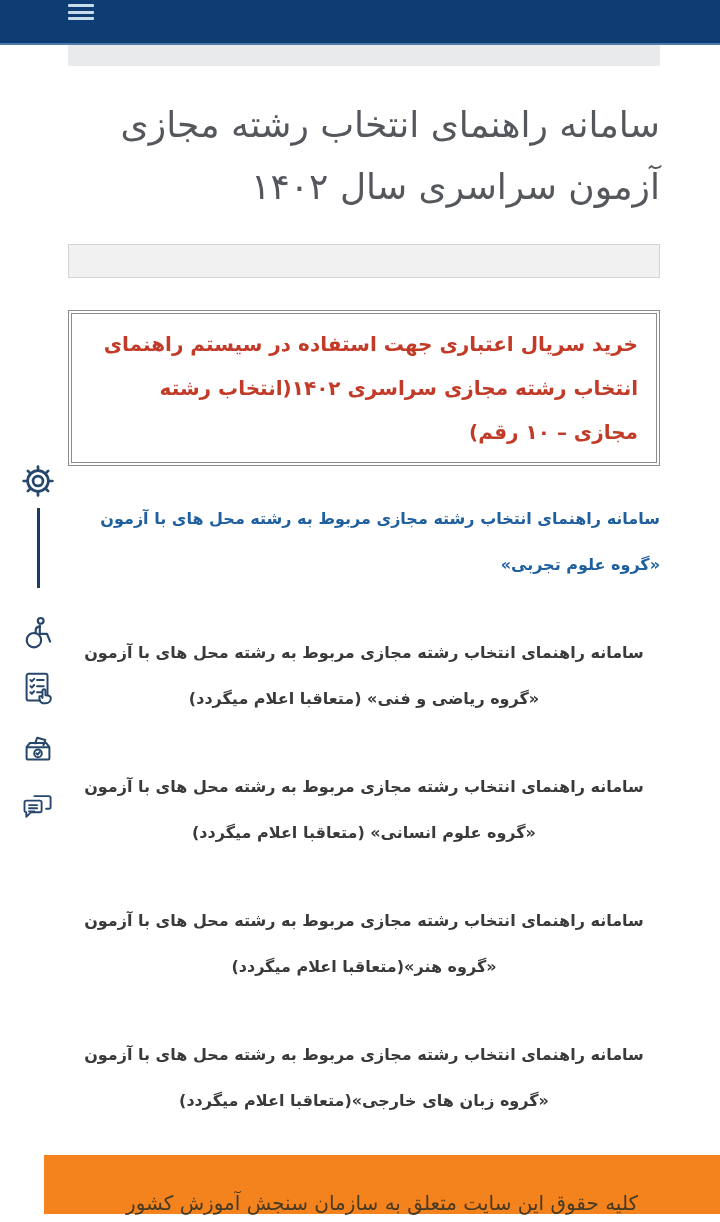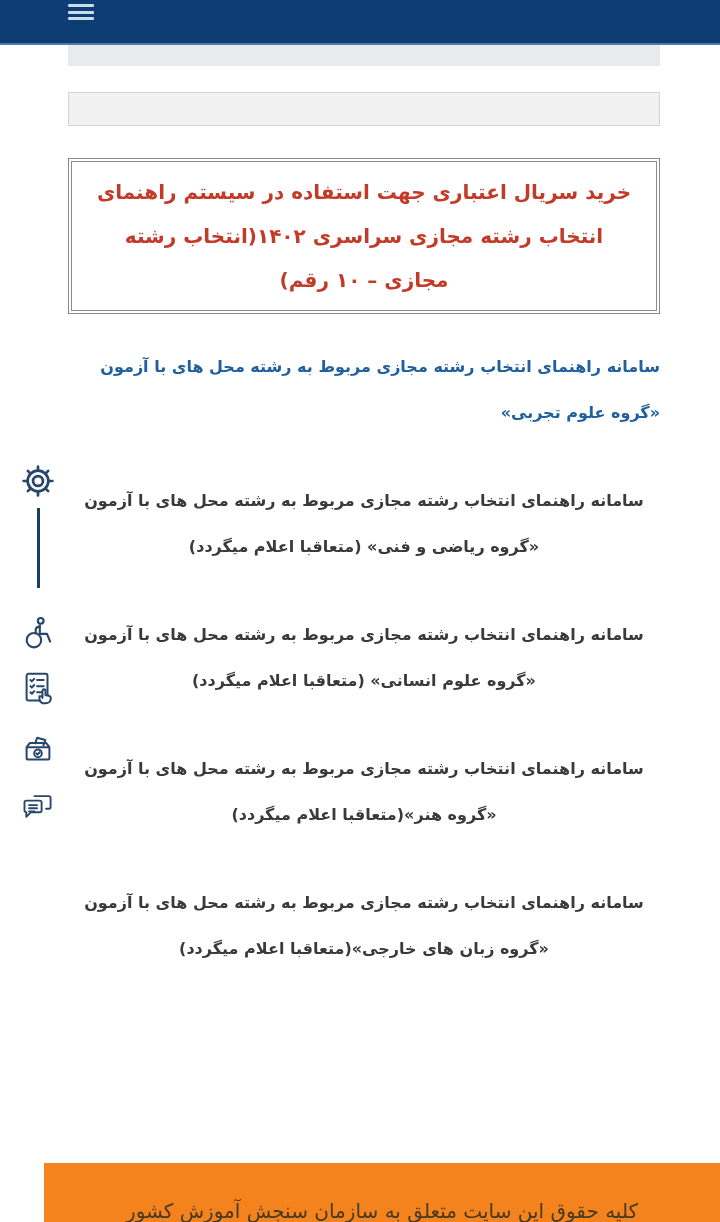--- a/index.html
+++ b/index.html
@@ -12,57 +12,58 @@
   .topbar-divider { width:100%; height:2px; background:#4d7aa8; }
   .hamburger { position:absolute; top:4px; left:68px; width:26px; height:18px; cursor:pointer; }
   .hamburger span { display:block; height:3px; margin-bottom:3.5px; background:#c9dcec; border-radius:1px; }
 
   
   .content { margin:0 60px 0 68px; direction:rtl; }
   .graybar1 { height:21px; background:#e9eaeb; }
   .page-title { margin-top:28px; color:#54575c; font-size:36px; line-height:62px; font-weight:400; text-align:right; }
   .graybar2 { margin-top:26px; height:34px; background:#f1f1f1; border:1px solid #d4d4d4; }
 
-  .notice-box { margin-top:32px; border:4px double #8c8c8c; background:#fff; padding:8px 18px; text-align:center; }
+  .notice-box { margin-top:32px; border:4px double #8c8c8c; background:#fff; padding:8px 18px; text-align:right; }
   .notice-box p { color:#c23b28; font-weight:bold; font-size:20px; line-height:44px; }
 
   .item { font-size:16px; font-weight:bold; line-height:46px; }
   .item-link { margin-top:30px; color:#20609f; text-align:right; cursor:pointer; }
   .item-plain { margin-top:42px; color:#3a3a3a; text-align:center; }
 
   
   .rail { position:absolute; left:18px; top:462px; width:40px; color:#27466b; }
   .rail-icon { width:40px; height:38px; display:flex; align-items:center; justify-content:center; cursor:pointer; }
   .rail-line { width:3px; height:80px; background:#1d3c63; margin:8px auto 26px auto; }
   .rail .gap-sm { margin-top:18px; }
   .rail .gap-md { margin-top:24px; }
   .rail .gap-lg { margin-top:17px; }
 
   
-  .footer { position:absolute; bottom:0; left:44px; width:676px; height:59px; background:#f5831d;
+  .footer { position:absolute; bottom:8px; left:44px; width:676px; height:59px; background:#f5831d;
             display:flex; align-items:flex-end; justify-content:center; direction:rtl; }
   .footer p { color:#463a23; font-size:20px; line-height:30px; padding-bottom:0px; transform:translateY(4px); }
 </style>
 </head>
 <body>
 
 <div class="screen">
 
   <div class="topbar">
     <div class="hamburger">
       <span></span>
         <span></span>
         <span></span>
     </div>
   </div>
   <div class="topbar-divider"></div>
 
   <div class="content">
     <div class="graybar1"></div>
 
+    <h1 class="page-title">سامانه راهنمای انتخاب رشته مجازی آزمون سراسری سال ۱۴۰۲</h1>
 
     <div class="graybar2"></div>
 
     <div class="notice-box">
       <p>خرید سریال اعتباری جهت استفاده در سیستم راهنمای انتخاب رشته مجازی سراسری ۱۴۰۲(انتخاب رشته مجازی – ۱۰ رقم)</p>
     </div>
 
     <p class="item item-link">سامانه راهنمای انتخاب رشته مجازی مربوط به رشته محل های با آزمون «گروه علوم تجربی»</p>
     <p class="item item-plain">سامانه راهنمای انتخاب رشته مجازی مربوط به رشته محل های با آزمون «گروه ریاضی و فنی» (متعاقبا اعلام میگردد)</p>
     <p class="item item-plain">سامانه راهنمای انتخاب رشته مجازی  مربوط به رشته محل های با آزمون «گروه علوم انسانی» (متعاقبا اعلام میگردد)</p>

